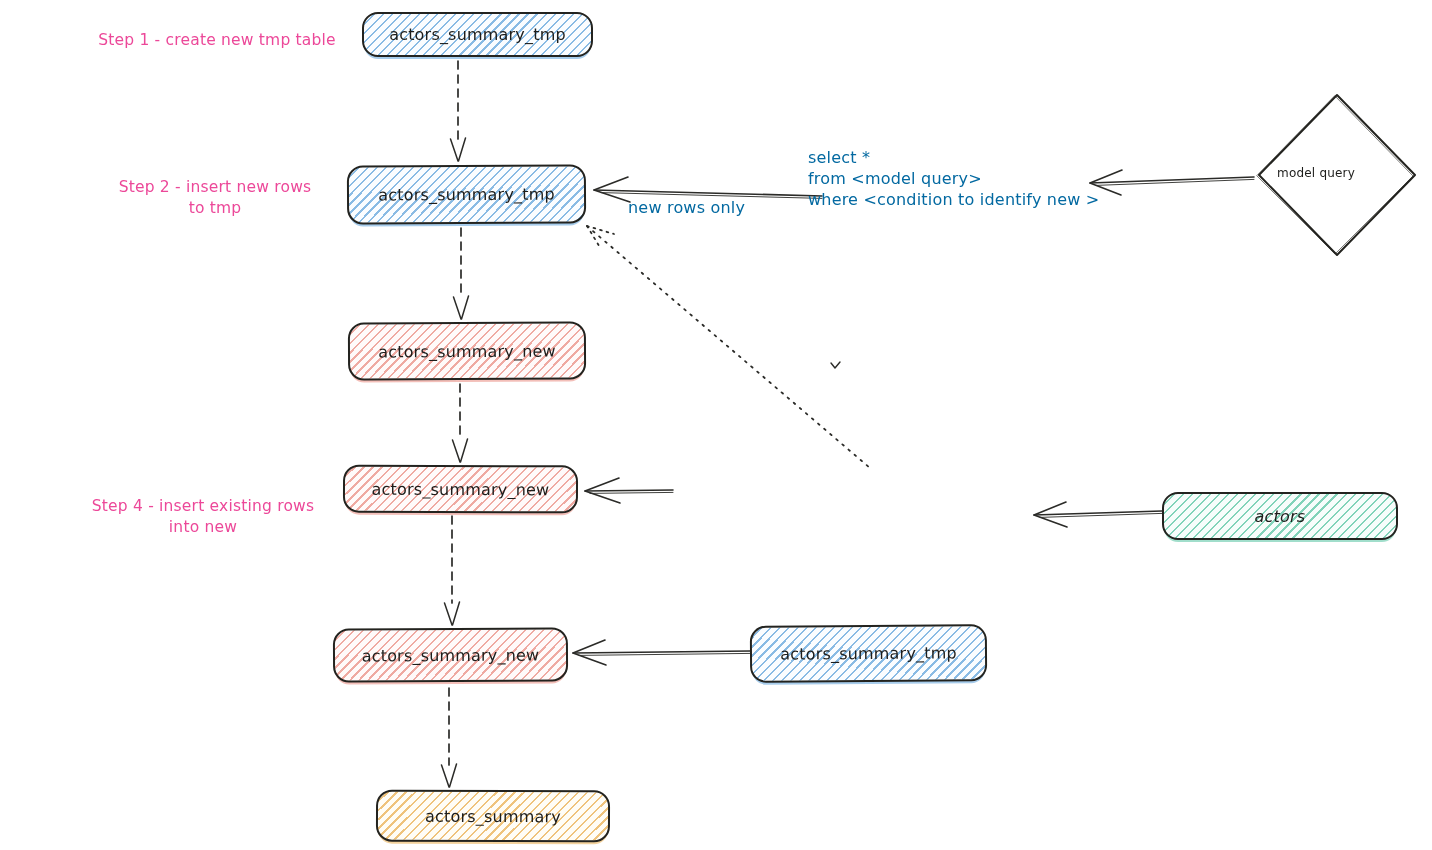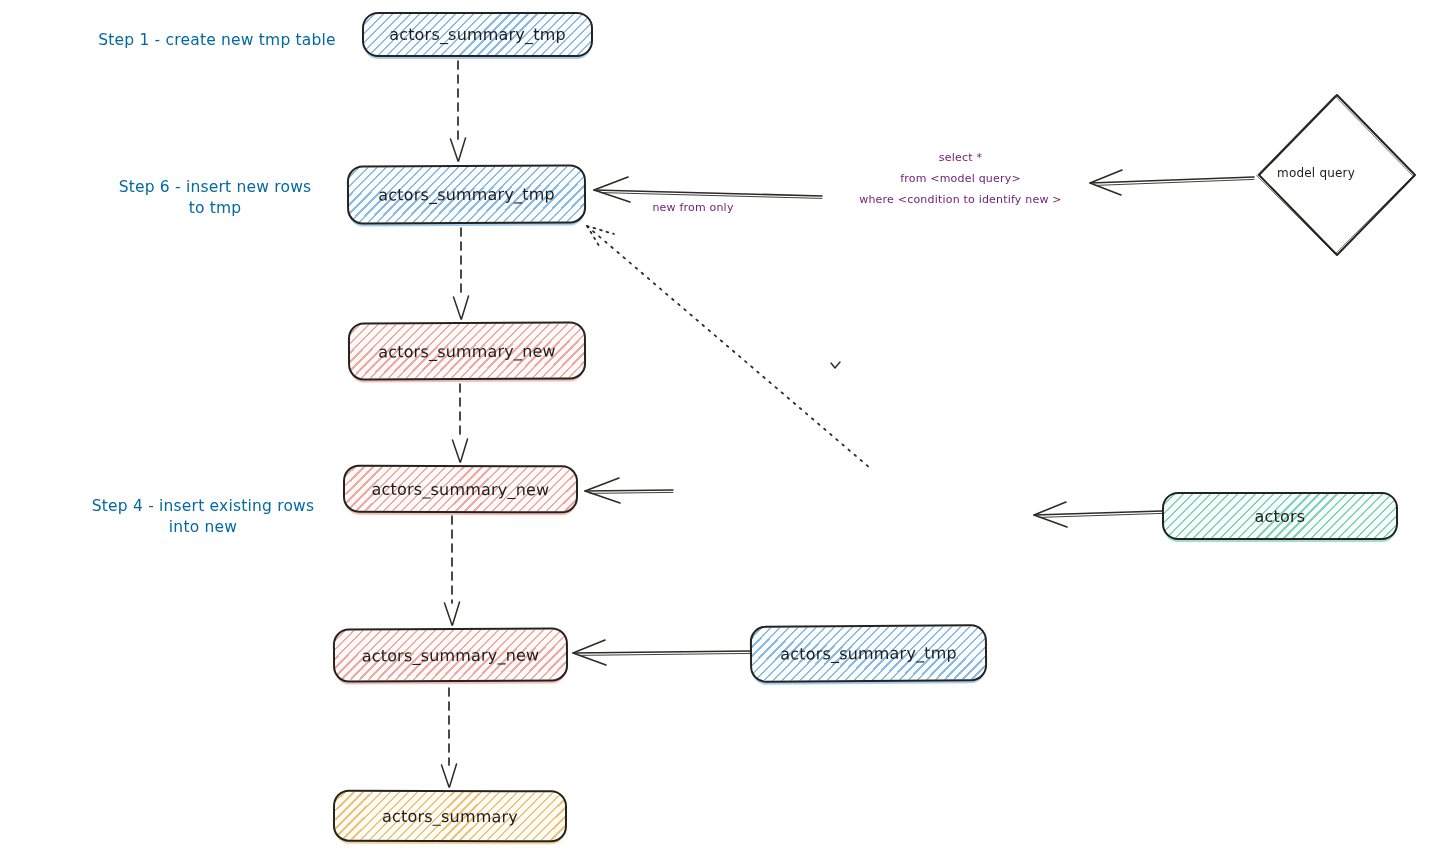--- a/index.html
+++ b/index.html
@@ -21,33 +21,35 @@
   }
   .hatch-red{
     background-color:#fffafa;
     background-image:repeating-linear-gradient(135deg,#efaaa2 0 1.6px,rgba(255,255,255,0) 1.6px 6.4px);
     box-shadow:0 4px 0 -2px rgba(239,170,162,.75);
   }
   .hatch-green{
     background-color:#f7fdfb;
     background-image:repeating-linear-gradient(135deg,#82d3b9 0 1.6px,rgba(255,255,255,0) 1.6px 6.4px);
     box-shadow:0 4px 0 -2px rgba(130,211,185,.75);
+    font-style:italic;
   }
   .hatch-yellow{
     background-color:#fffdf6;
     background-image:repeating-linear-gradient(135deg,#efc37c 0 1.6px,rgba(255,255,255,0) 1.6px 6.4px);
     box-shadow:0 4px 0 -2px rgba(239,195,124,.75);
+    margin-left:43px;
   }
   .steplabel{
     position:absolute;text-align:center;white-space:pre-line;
-    font-size:15.5px;line-height:21px;letter-spacing:.2px;color:#0369a1;
+    font-size:15.5px;line-height:21px;letter-spacing:.2px;color:#ec4899;
   }
   .ann{
-    position:absolute;text-align:center;white-space:pre-line;
-    font-size:11px;line-height:21.5px;letter-spacing:.2px;color:#701a75;
+    position:absolute;white-space:pre-line;
+    font-size:16px;line-height:21.5px;letter-spacing:.2px;color:#0369a1;
   }
   .diamond-label{
     position:absolute;text-align:left;font-size:12px;letter-spacing:.2px;color:#1d1d1b;
   }
 </style>
 </head>
 <body>
 
 <div class="canvas">
 
@@ -107,21 +109,21 @@
 
     <path d="M831 363 l4 5 l5 -6" stroke-width="1.4"></path>
 
     <g>
       <path d="M1337 95 L1415 175 L1337 255 L1259 175 Z" fill="#ffffff" stroke="#23231f" stroke-width="2"></path>
       <path d="M1335 96 L1413 176 L1335 254 L1257 176 Z" stroke="#23231f" stroke-width="0.9" opacity="0.65"></path>
     </g>
   </svg>
 
   <div class="steplabel" style="left:92px;top:30px;width:250px">Step 1 - create new tmp table</div>
-  <div class="steplabel" style="left:110px;top:177px;width:210px">Step 6 - insert new rows
+  <div class="steplabel" style="left:110px;top:177px;width:210px">Step 2 - insert new rows
 to tmp</div>
   <div class="steplabel" style="left:82px;top:496px;width:242px">Step 4 - insert existing rows
 into new</div>
 
   <div class="node hatch-blue" style="left:362px;top:12px;width:231px;height:45px">
     <span>actors_summary_tmp</span>
   </div>
   <div class="node hatch-blue" style="left:347px;top:165px;width:239px;height:59px;transform:rotate(-0.3deg)">
     <span>actors_summary_tmp</span>
   </div>
@@ -142,15 +144,15 @@
   </div>
   <div class="node hatch-green" style="left:1162px;top:492px;width:236px;height:48px">
     <span>actors</span>
   </div>
 
   <div class="diamond-label" style="left:1277px;top:166px;width:120px">model query</div>
 
   <div class="ann" style="left:808px;top:147px;width:305px;line-height:21px">select *
 from &lt;model query&gt;
 where &lt;condition to identify new &gt;</div>
-  <div class="ann" style="left:628px;top:197px;width:130px">new from only</div>
+  <div class="ann" style="left:628px;top:197px;width:130px">new rows only</div>
 
 </div>
 
 </body></html>

